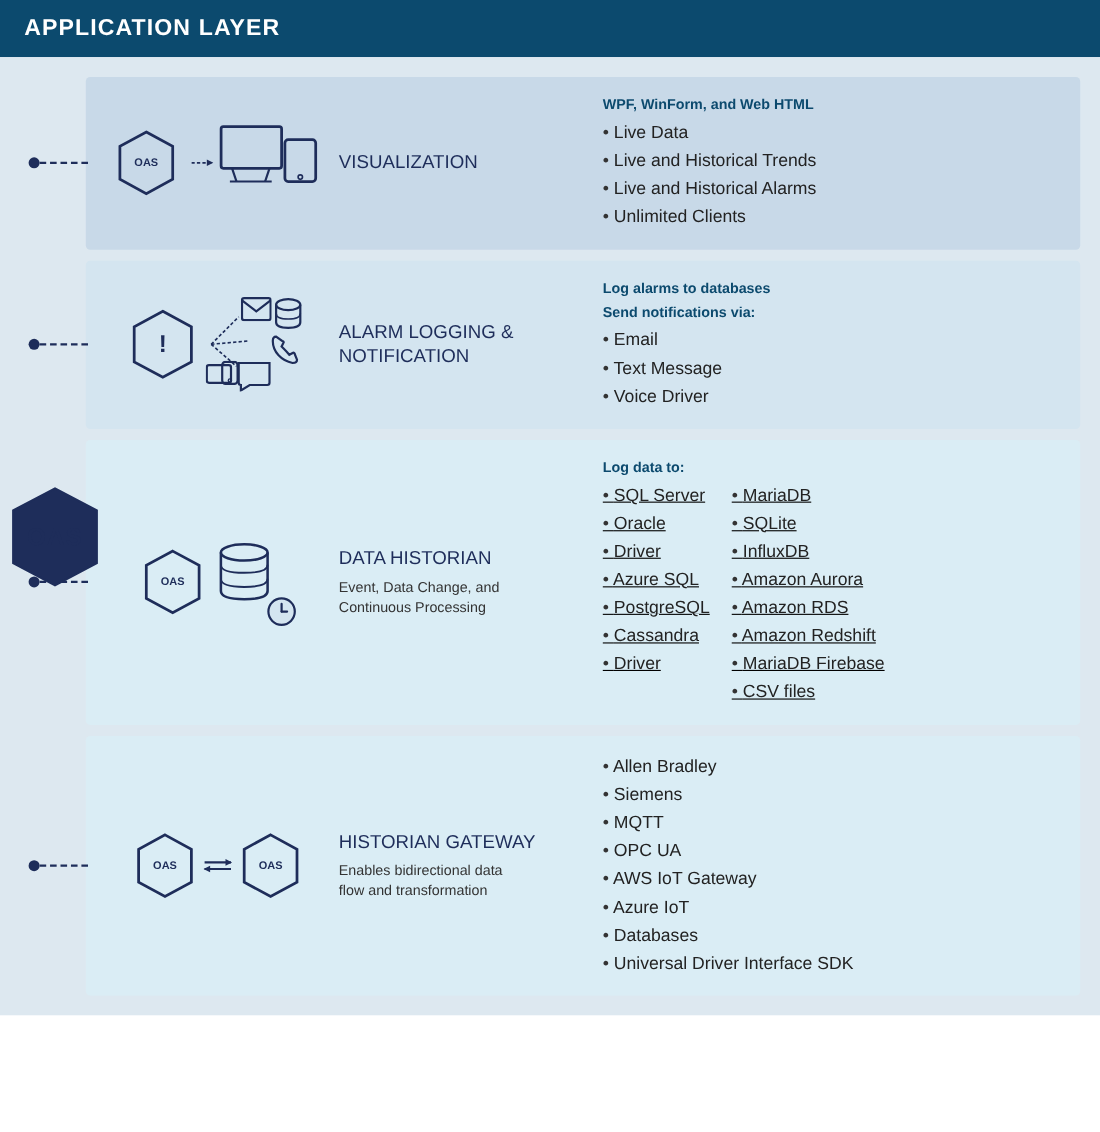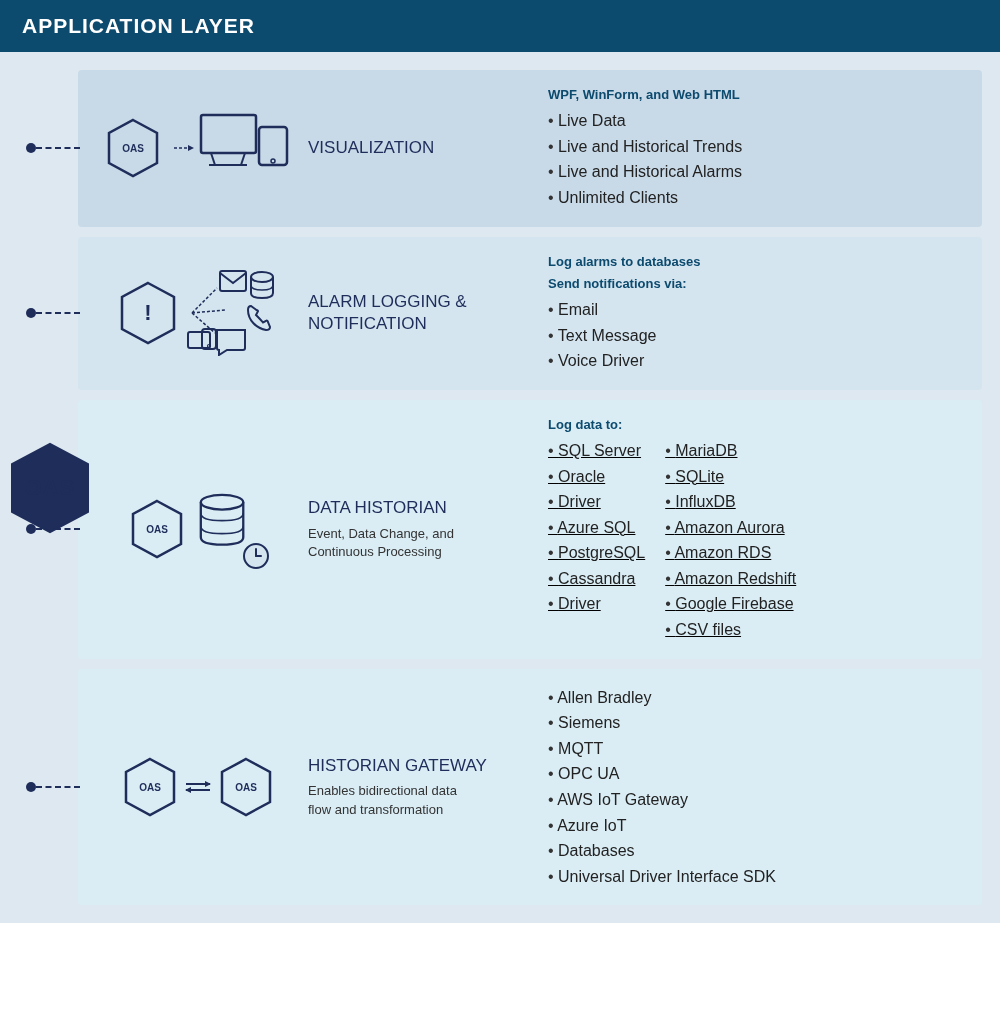--- a/index.html
+++ b/index.html
@@ -365,21 +365,21 @@
             <li>Cassandra</li>
             <li>Driver</li>
           </ul>
           <ul class="bullet-list">
             <li>MariaDB</li>
             <li>SQLite</li>
             <li>InfluxDB</li>
             <li>Amazon Aurora</li>
             <li>Amazon RDS</li>
             <li>Amazon Redshift</li>
-            <li>Google Firebase</li>
+            <li>MariaDB Firebase</li>
             <li>CSV files</li>
           </ul>
         </div>
       </div>
     </div>
 
     <div class="section-row lightest" style="background:#daedf5;">
       <div class="connector">
         <div class="dot"></div>
         <div class="dashed-line"></div>

